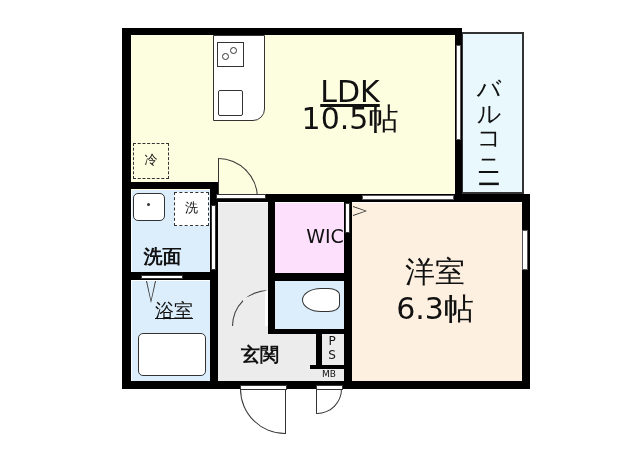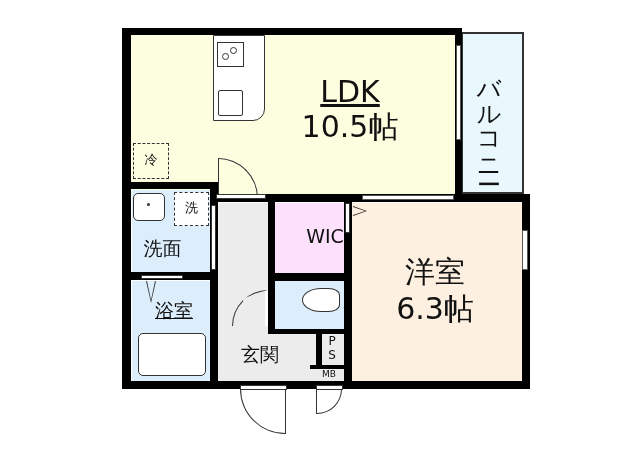--- a/index.html
+++ b/index.html
@@ -79,22 +79,22 @@
 <div class="abs" style="left:141px;top:275px;width:42px;height:4px;background:#fff;border:1px solid #333;"></div>
 <div class="abs" style="left:146px;top:281px;width:0;height:0;border-left:5px solid transparent;border-right:5px solid transparent;border-top:22px solid #333;"></div>
 <div class="abs" style="left:147px;top:281px;width:0;height:0;border-left:4px solid transparent;border-right:4px solid transparent;border-top:19px solid #dceefc;"></div>
 <div class="abs" style="left:353px;top:206px;width:0;height:0;border-top:5px solid transparent;border-bottom:5px solid transparent;border-left:14px solid #333;"></div>
 <div class="abs" style="left:353px;top:207px;width:0;height:0;border-top:4px solid transparent;border-bottom:4px solid transparent;border-left:12px solid #fdf0e0;"></div>
 <div class="abs" style="left:345px;top:203px;width:5px;height:30px;background:#fff;border:1px solid #333;"></div>
 <div class="abs" style="left:211px;top:205px;width:5px;height:65px;background:#fff;border:1px solid #333;"></div>
 <div class="abs" style="left:216px;top:194px;width:50px;height:5px;background:#fff;border:1px solid #333;"></div>
 
 <div class="label big" style="left:300px;top:75px;width:100px;text-decoration:underline;">LDK</div>
-<div class="label big" style="left:280px;top:110px;width:140px;">10.5帖</div>
+<div class="label big" style="left:280px;top:102px;width:140px;">10.5帖</div>
 <div class="label big" style="left:380px;top:255px;width:110px;">洋室</div>
 <div class="label big" style="left:370px;top:292px;width:130px;">6.3帖</div>
 <div class="label med" style="left:478px;top:52px;width:26px;white-space:normal;word-break:break-all;font-size:24px;line-height:30px;writing-mode:vertical-rl;height:130px;">バルコニー</div>
 <div class="label med" style="left:290px;top:226px;width:70px;">WIC</div>
-<div class="label med" style="left:132px;top:238px;width:61px;">洗面</div>
+<div class="label med" style="left:132px;top:246px;width:61px;font-weight:bold;">洗面</div>
 <div class="label med" style="left:138px;top:300px;width:72px;text-decoration:underline;">浴室</div>
-<div class="label med" style="left:225px;top:344px;width:70px;">玄関</div>
+<div class="label med" style="left:225px;top:344px;width:70px;font-weight:bold;">玄関</div>
 <div class="label" style="left:325px;top:334px;width:14px;font-size:12px;white-space:normal;word-break:break-all;line-height:14px;">PS</div>
 <div class="label" style="left:314px;top:369px;width:30px;font-size:9px;">MB</div>
 
 </body></html>

